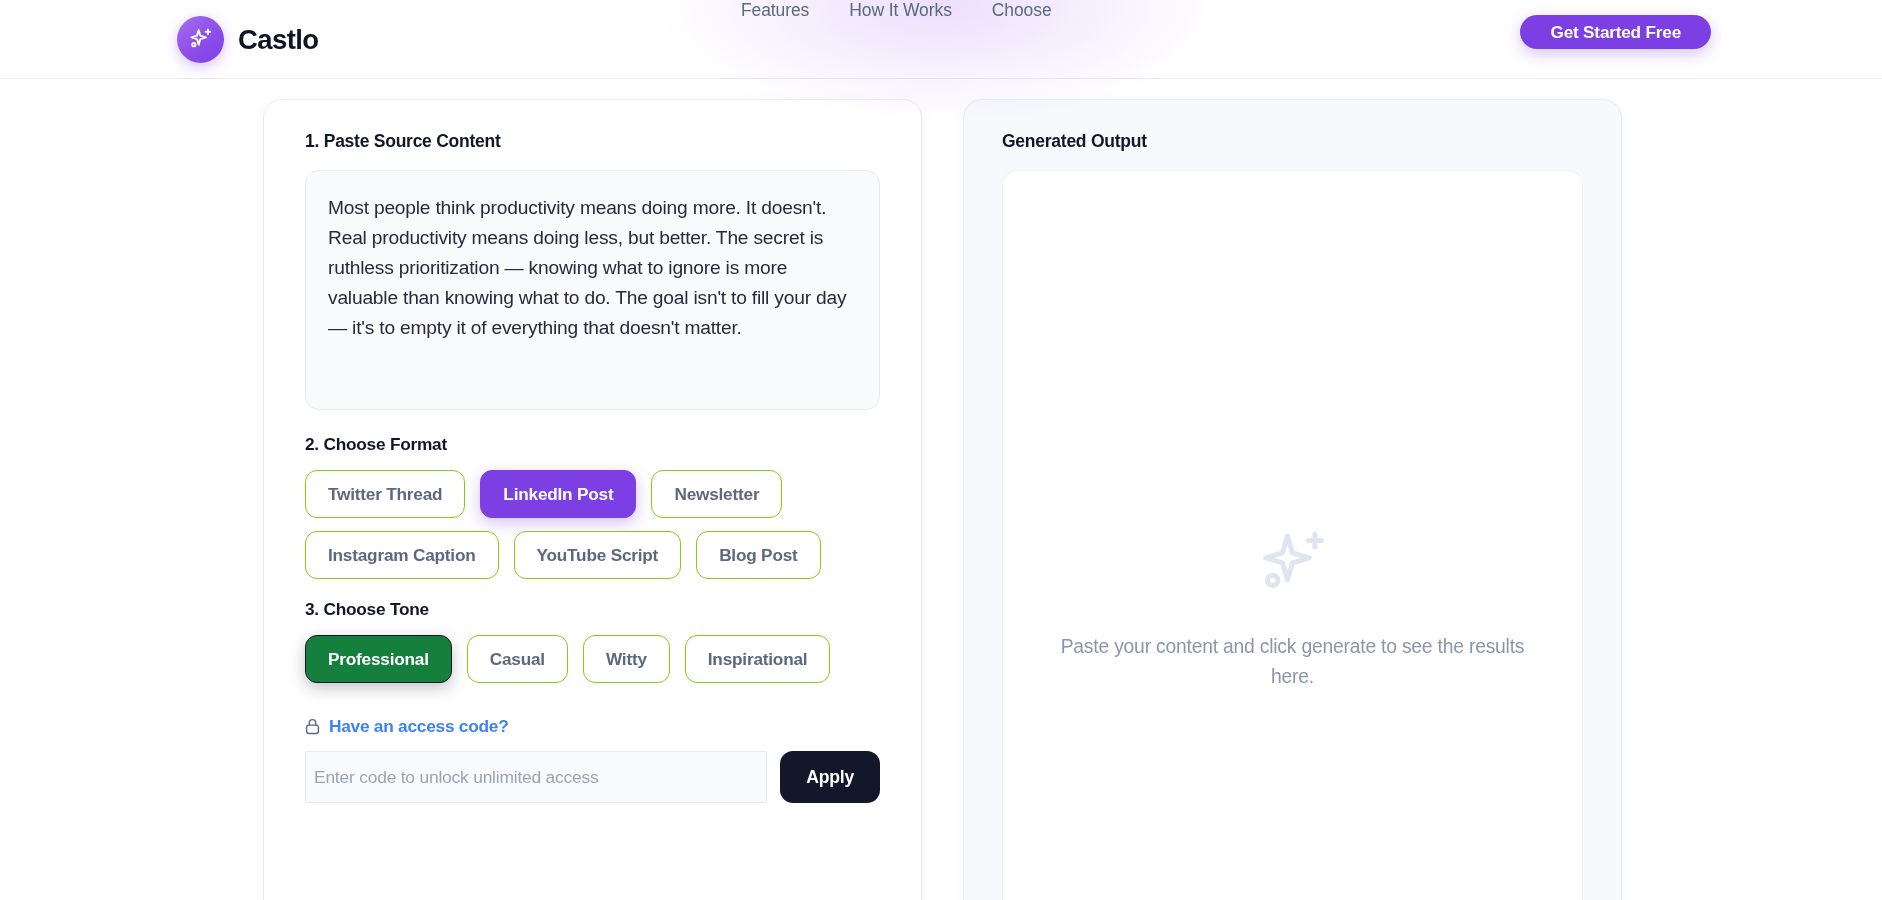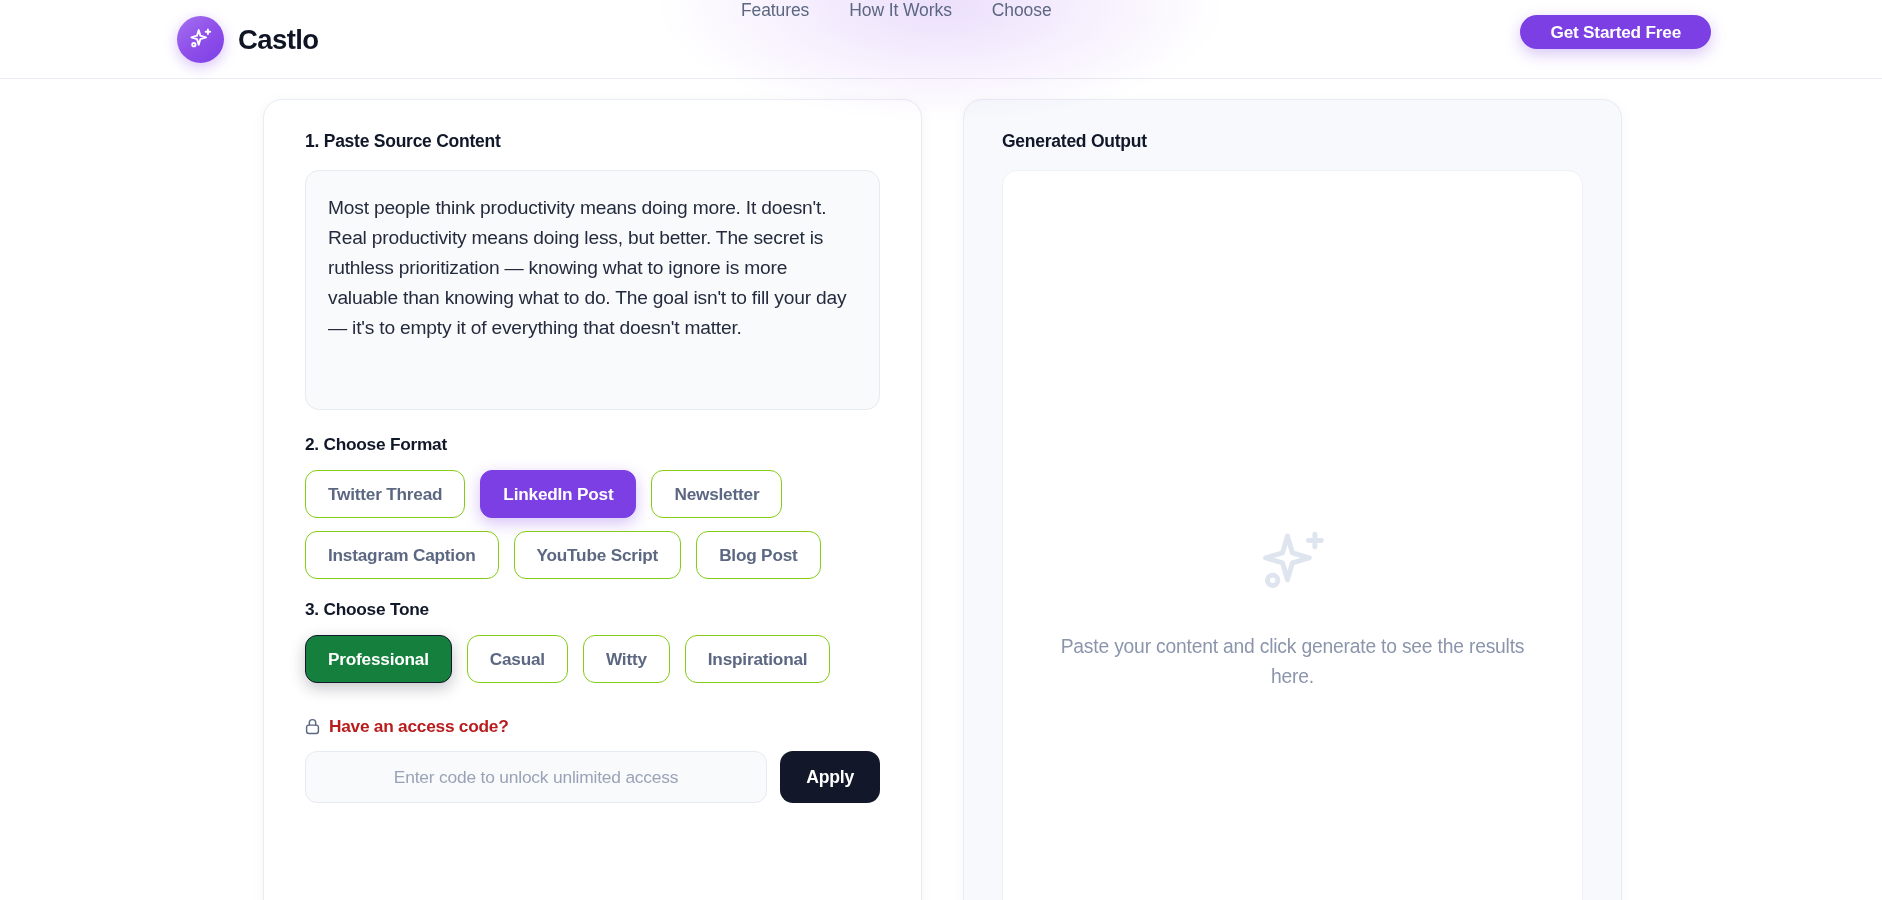--- a/index.html
+++ b/index.html
@@ -218,39 +218,38 @@
 
   
   .access-label {
     display: flex;
     align-items: center;
     gap: 9px;
     margin-top: 33px;
     margin-bottom: 14px;
     font-size: 17.3px;
     font-weight: 700;
-    color: #b91c1c;
+    color: #3b82f6;
     letter-spacing: -0.25px;
   }
   .lock-icon { display: flex; align-items: center; flex: none; }
 
   .access-row { display: flex; align-items: center; gap: 13px; }
   .access-input {
     flex: 1;
     height: 52px;
     border: 1px solid #e6eaf1;
-    border-radius: 12px;
+    border-radius: 1px;
     background: #f9fafc;
-    padding: 0 36px;
+    padding: 0 8px;
     font-family: inherit;
     font-size: 17.4px;
     color: #232a3c;
     letter-spacing: -0.2px;
     outline: none;
-    text-align: center;
   }
   .access-input::placeholder { color: #9aa3b6; }
 
   .apply-button {
     height: 52px;
     padding: 5px 26px;
     border: none;
     border-radius: 13px;
     background: #121829;
     color: #ffffff;

